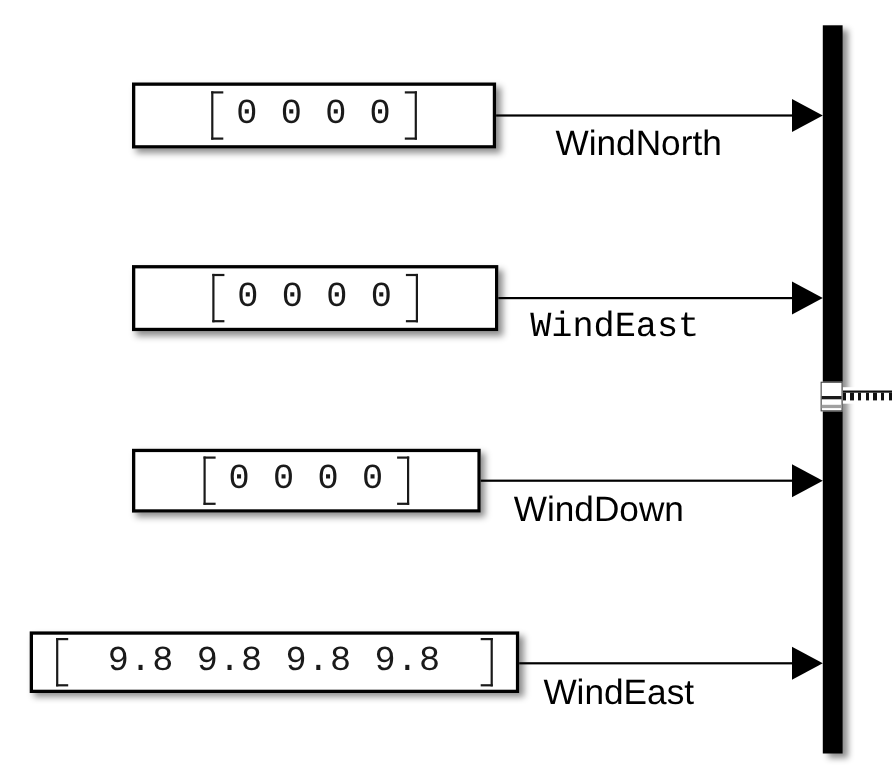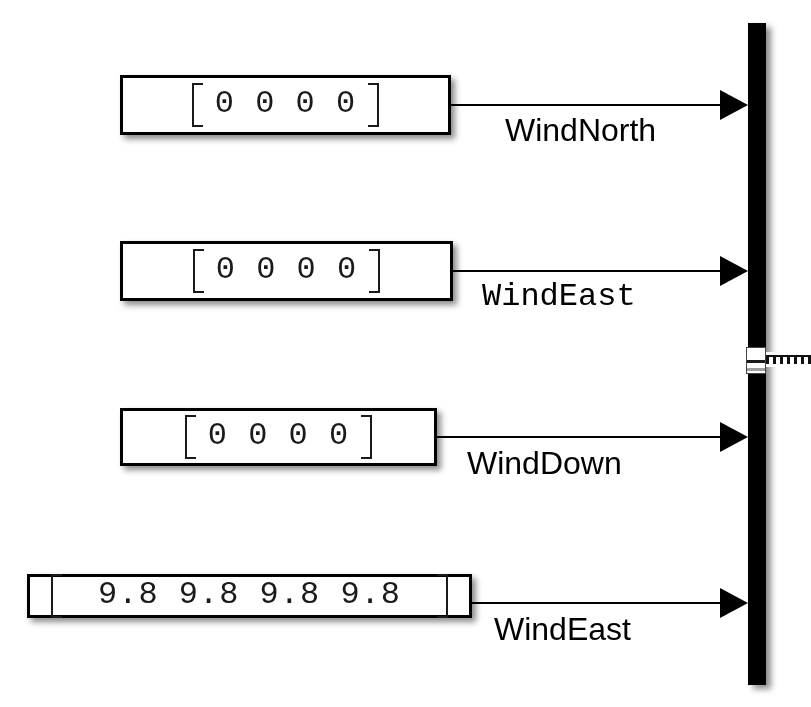--- a/index.html
+++ b/index.html
@@ -24,21 +24,21 @@
     border: 3px solid #000000;
     box-shadow: 4px 4px 6px rgba(0,0,0,0.45);
     display: flex;
     align-items: center;
     justify-content: center;
     gap: 12px;
   }
   .b1 { left: 120px; top: 75px;  width: 331px; height: 60px; }
   .b2 { left: 120px; top: 241px; width: 333px; height: 60px; }
   .b3 { left: 120px; top: 408px; width: 317px; height: 58px; }
-  .b4 { left: 27px;  top: 574px; width: 445px; height: 44px; gap: 36px; }
+  .b4 { left: 27px;  top: 574px; width: 445px; height: 56px; gap: 36px; }
 
   .value {
     font-family: "Liberation Mono", monospace;
     font-size: 32px;
     letter-spacing: 1px;
     color: #1a1a1a;
     white-space: pre;
     line-height: 1;
     padding-bottom: 2px;
   }

